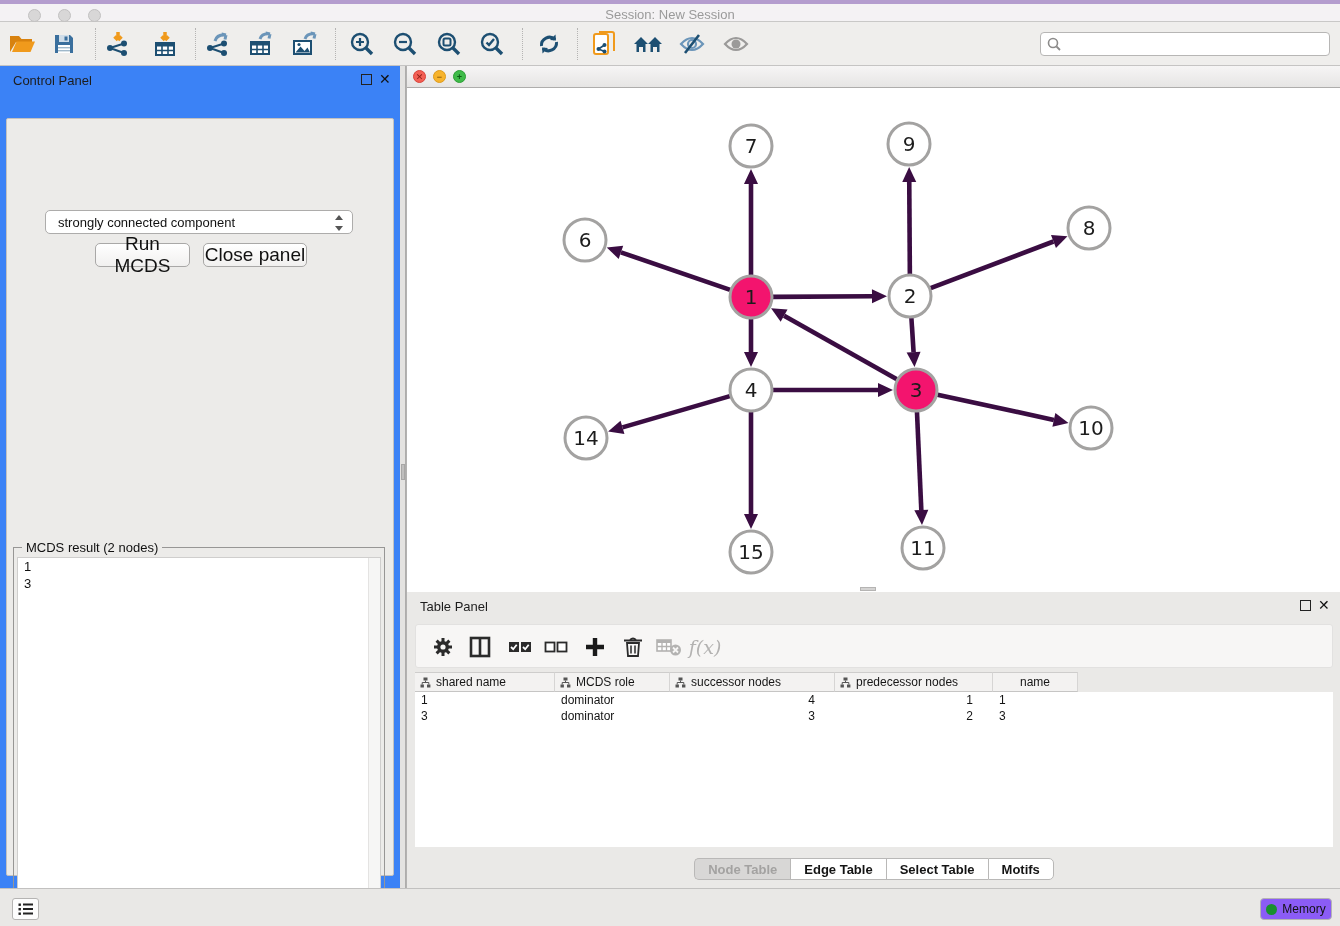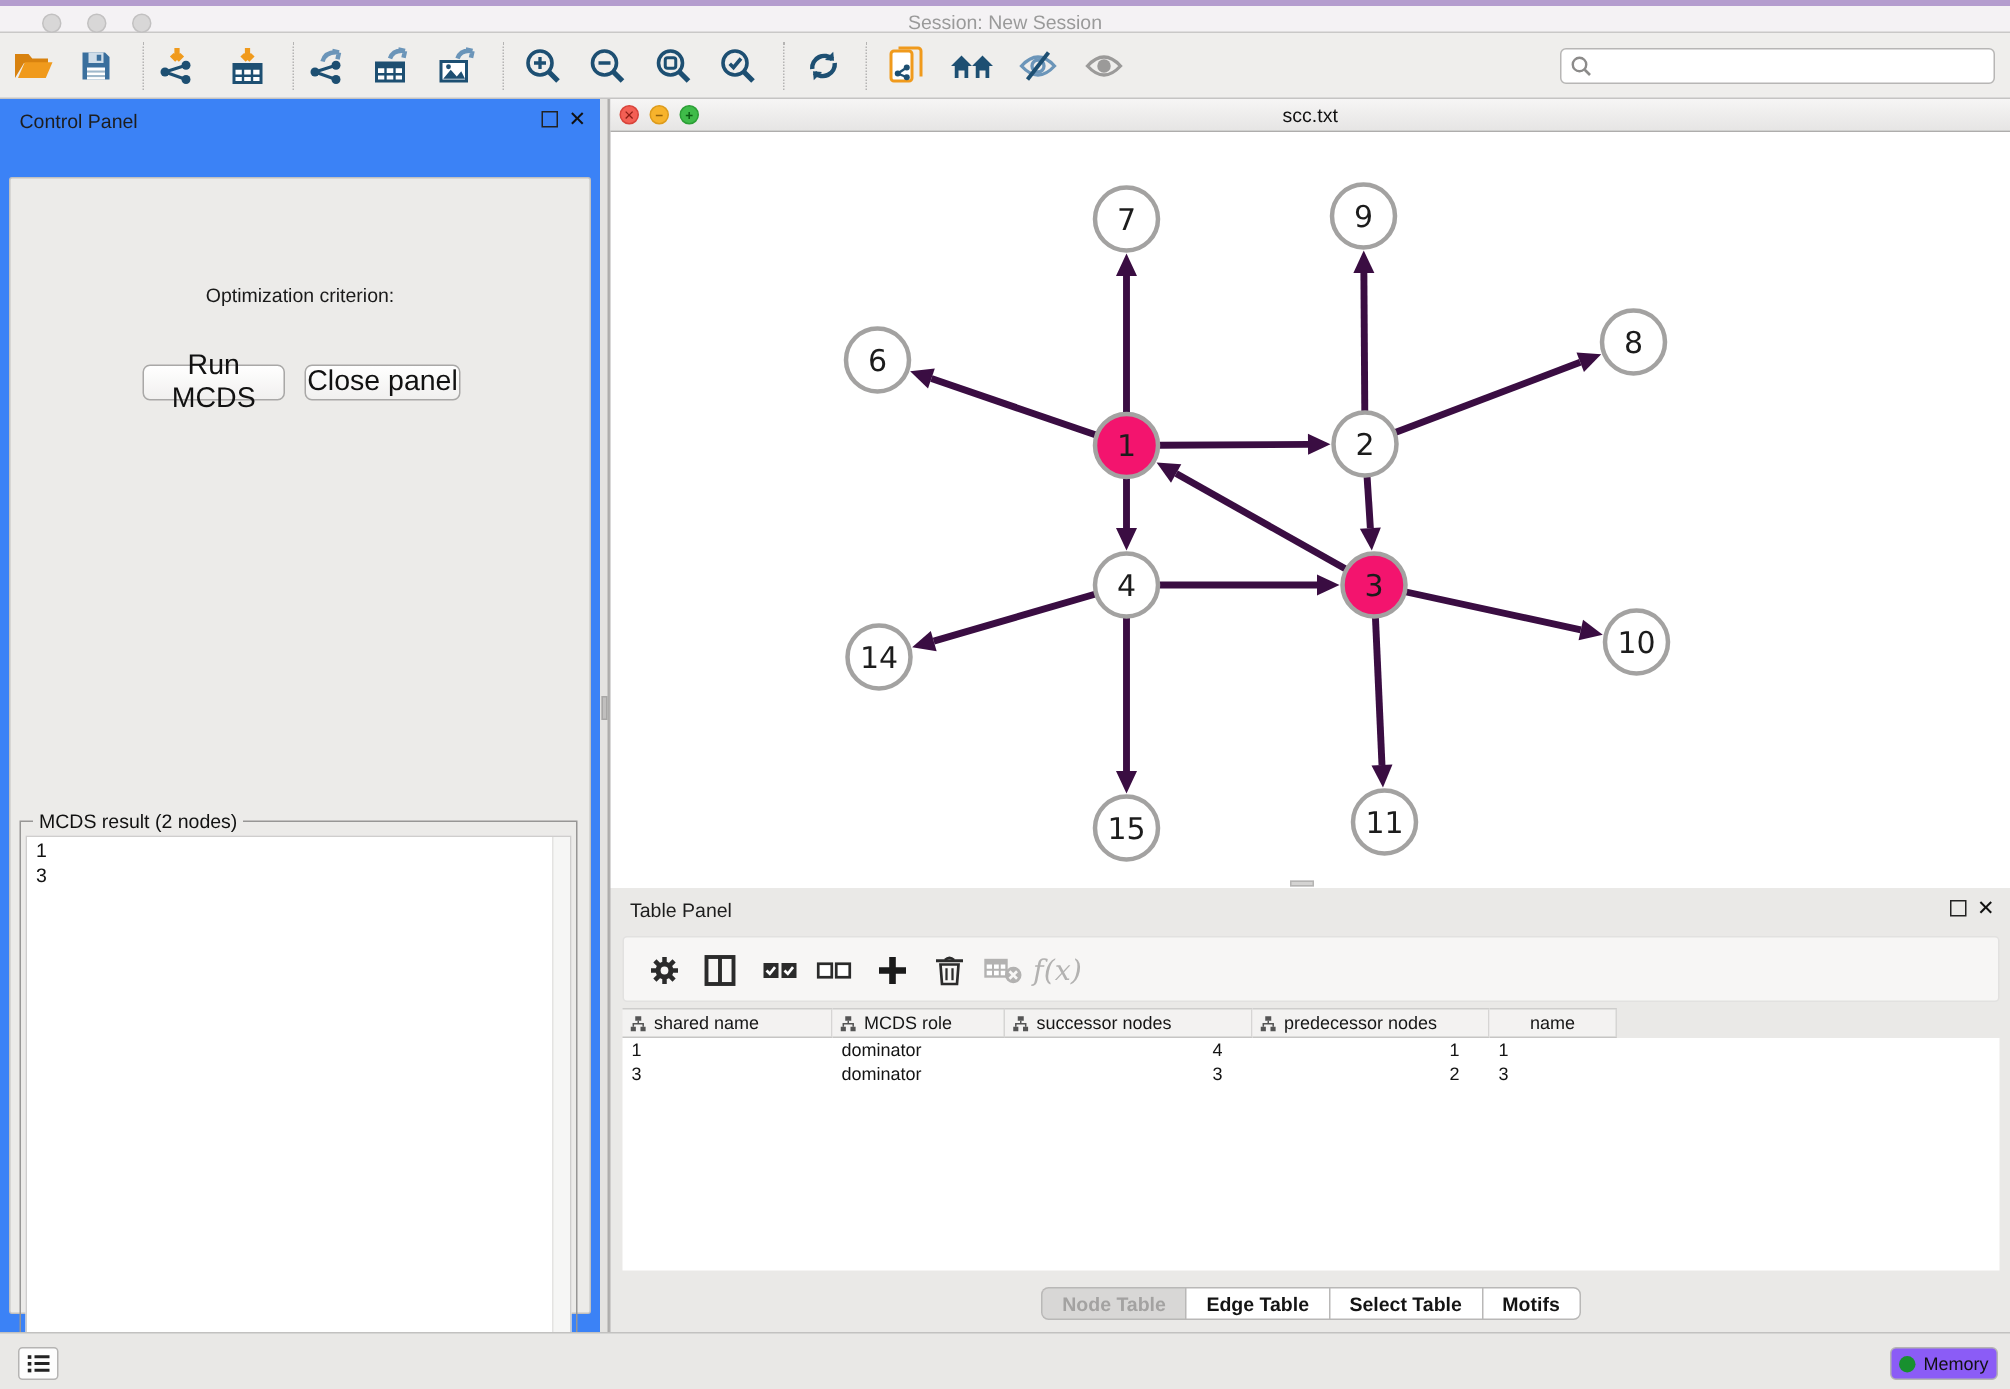--- a/index.html
+++ b/index.html
@@ -230,21 +230,27 @@
   </div>
 </div>
 
 <div id="control-panel" class="abs">
   <div class="panel-head">
     <span class="panel-title">Control Panel</span>
     <span class="ph-float" style="left:361px"></span>
     <span class="ph-close" style="left:379px">✕</span>
   </div>
   <div id="cp-inner">
-    <div id="opt-label">Optimization criterion:</div>
+    <div id="criterion-select">
+      <span>strongly connected component</span>
+      <svg id="criterion-stepper" width="10" height="18" viewBox="0 0 10 18">
+          <path d="M5 1 L9 6 H1 Z" fill="#555"></path>
+          <path d="M5 17 L1 12 H9 Z" fill="#555"></path>
+        </svg>
+    </div>
     <button class="cp-btn" style="left:88px; width:95px">Run MCDS</button>
     <button class="cp-btn" style="left:196px; width:104px">Close panel</button>
     <div id="mcds-group">
       <span id="mcds-group-label">MCDS result (2 nodes)</span>
       <div id="mcds-result-box">
         <div id="mcds-lines">
             <div class="result-line">1</div>
             <div class="result-line">3</div>
           </div>
         <div id="mcds-scroll"></div>
@@ -255,21 +261,20 @@
 
 <div id="v-split" class="abs">
   <div id="v-split-handle"></div>
 </div>
 
 <div id="net-window" class="abs">
   <div id="net-titlebar">
     <span class="mac-dot" id="dot-close">✕</span>
     <span class="mac-dot" id="dot-min">−</span>
     <span class="mac-dot" id="dot-max">+</span>
-    <div id="net-title">scc.txt</div>
   </div>
   <svg id="graph-svg" width="934" height="504" viewBox="0 0 934 504">
       <line x1="344" y1="187" x2="344" y2="96" stroke="#3A0D42" stroke-width="4.6"></line>
       <polygon points="344,81 351,96 337,96" fill="#3A0D42"></polygon>
       <line x1="323.1924875913935" y1="201.85525176330984" x2="213.94024870577482" y2="164.34092877246485" stroke="#3A0D42" stroke-width="4.6"></line>
       <polygon points="199.7533084271795,159.4695095201761 216.21357769017624,157.7203566424537 211.6669197213734,170.961500902476" fill="#3A0D42"></polygon>
       <line x1="365.9995649035371" y1="208.86163795658152" x2="465.00075153025415" y2="208.23898898408646" stroke="#3A0D42" stroke-width="4.6"></line>
       <polygon points="480.0004548735749,208.14465122721023 465.0447758167964,215.2388505443028 464.9567272437119,201.23912742387012" fill="#3A0D42"></polygon>
       <line x1="344" y1="231" x2="344" y2="264" stroke="#3A0D42" stroke-width="4.6"></line>
       <polygon points="344,279 337,264 351,264" fill="#3A0D42"></polygon>

